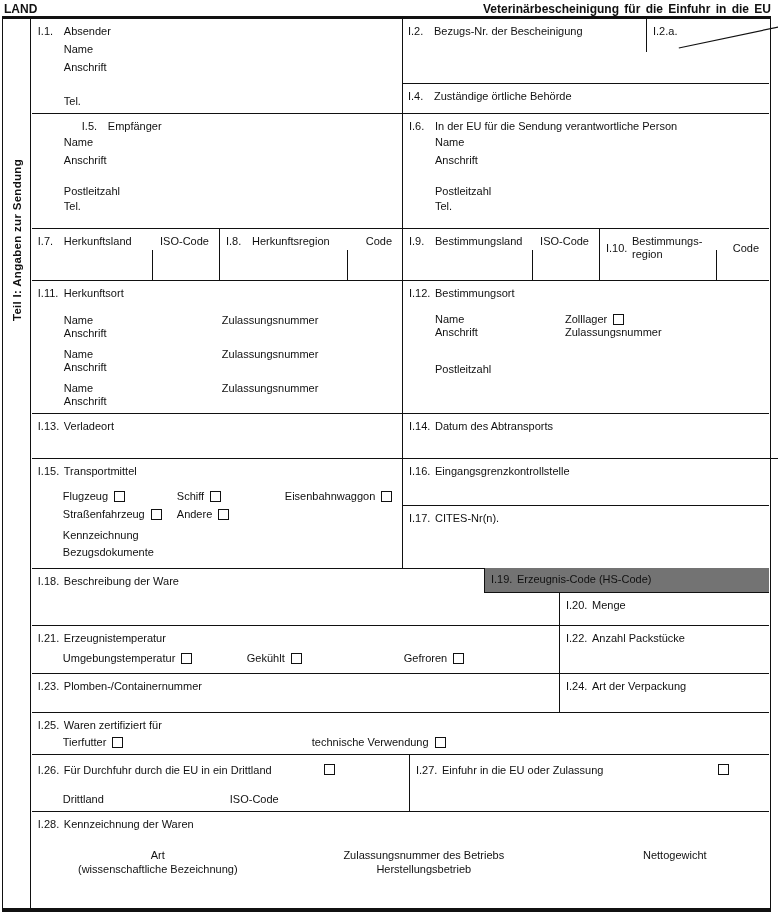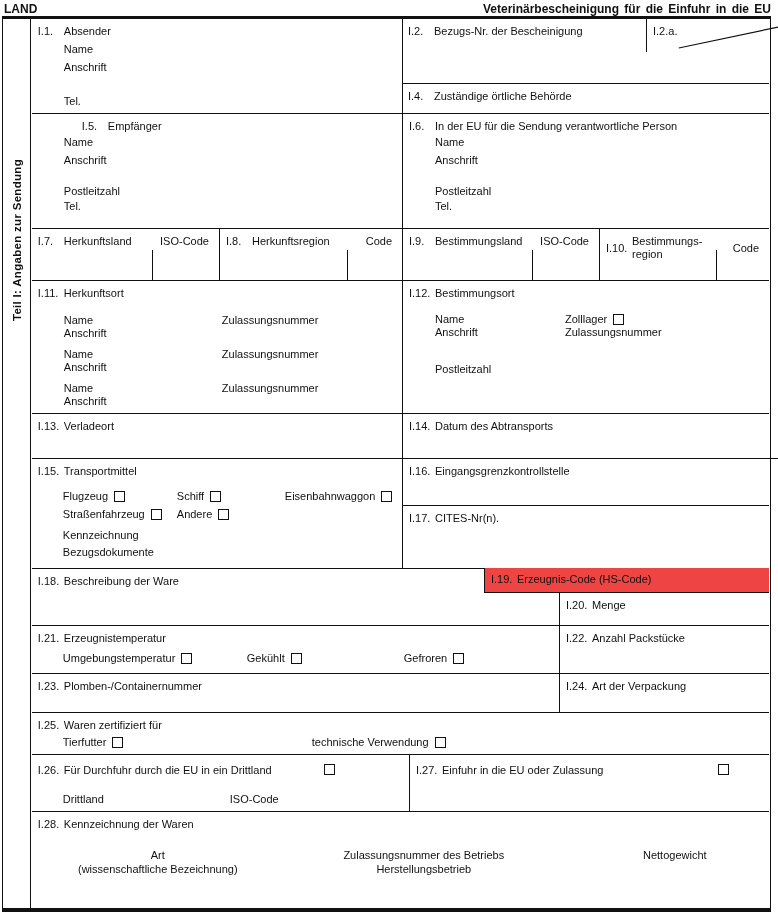--- a/index.html
+++ b/index.html
@@ -207,21 +207,21 @@
           <span class="lbl">CITES-Nr(n).</span>
         </div>
     </div>
 
     <div class="cell bt" style="left:28.8px;top:549px;width:737.2px;height:57px;">
       <div class="fl">
           <span class="num">I.18.</span>
           <span class="lbl">Beschreibung der Ware</span>
         </div>
     </div>
-    <div class="cell bl bb" style="left:481px;top:549px;width:285px;height:25px;background:#ef4444;">
+    <div class="cell bl bb" style="left:481px;top:549px;width:285px;height:25px;background:#737373;">
       <div class="fl" style="padding-top:5px;">
           <span class="num">I.19.</span>
           <span class="lbl">Erzeugnis-Code (HS-Code)</span>
         </div>
     </div>
     <div class="cell bl" style="left:556px;top:574px;width:210px;height:32px;background:#fff;">
       <div class="fl">
           <span class="num">I.20.</span>
           <span class="lbl">Menge</span>
         </div>

